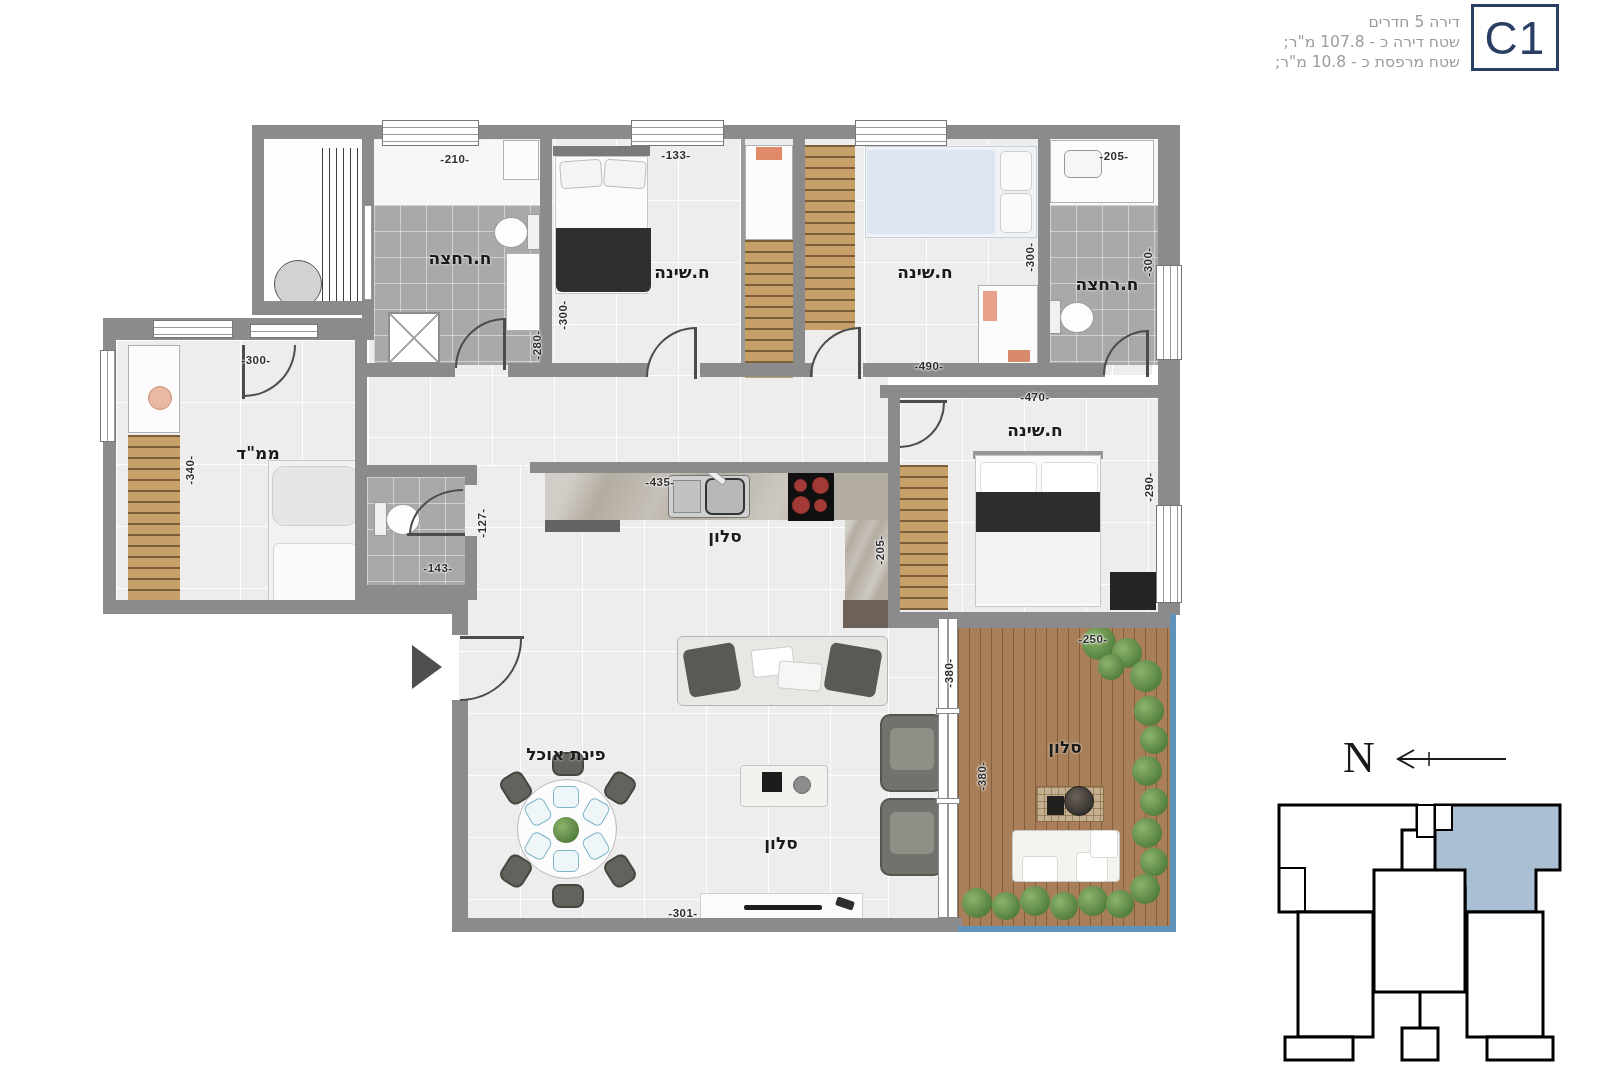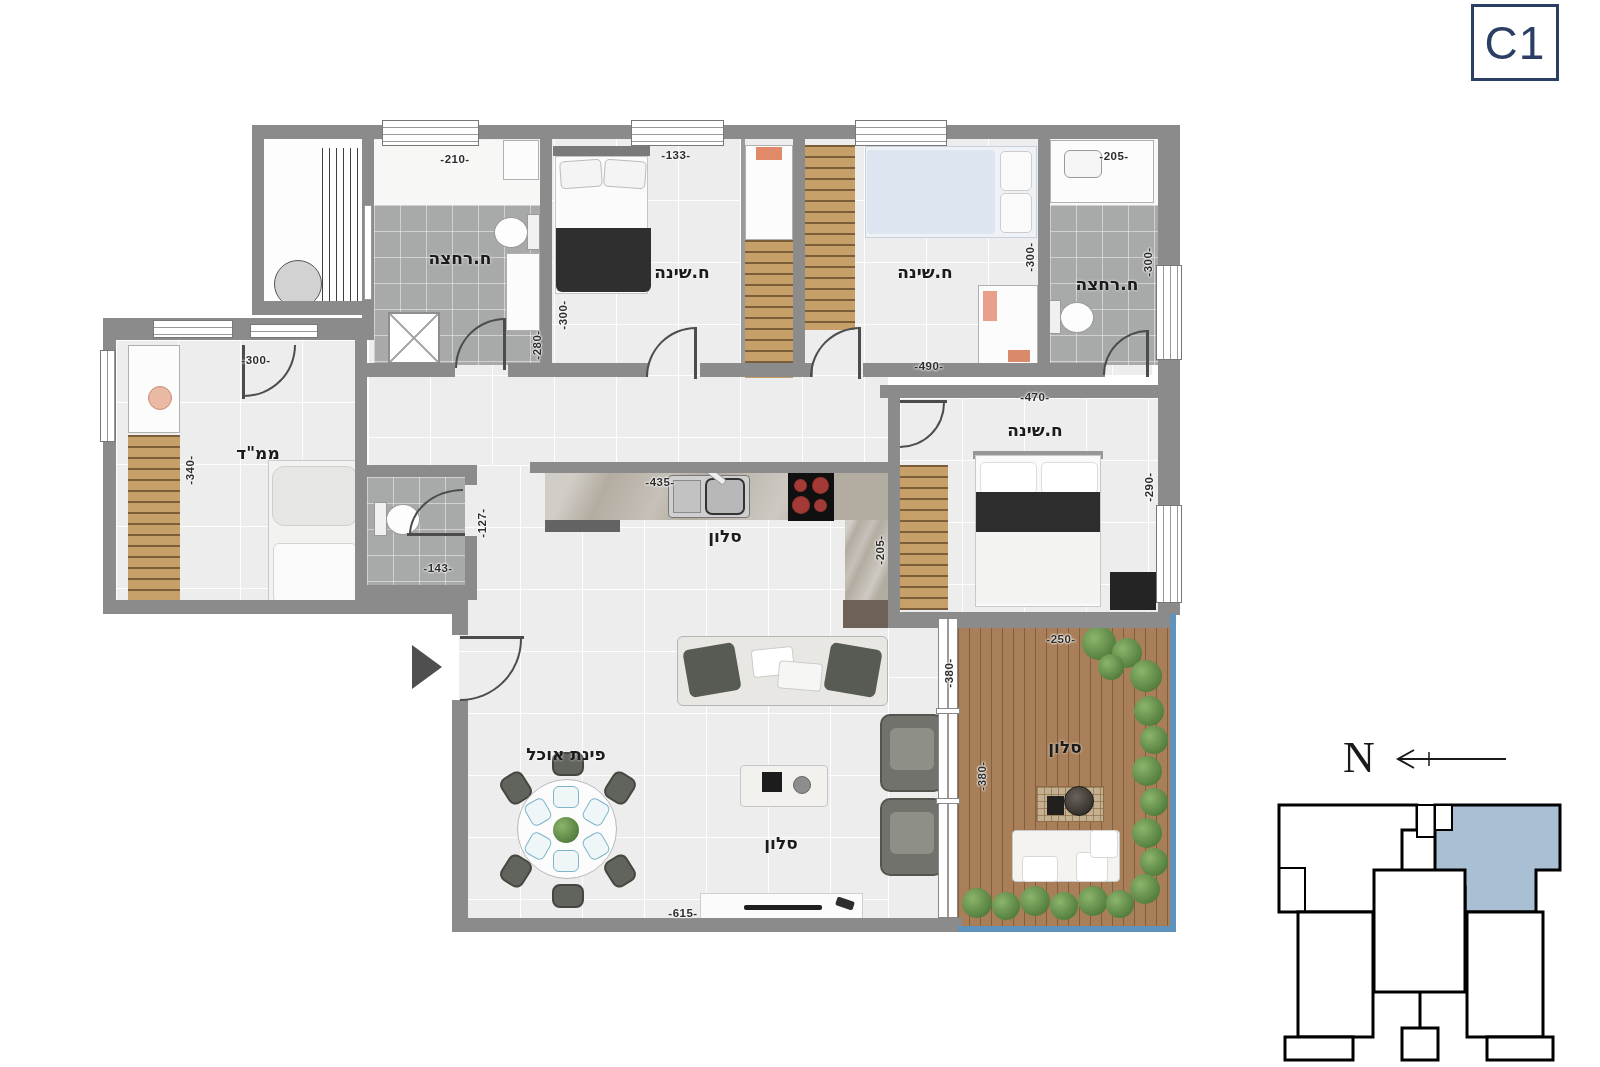--- a/index.html
+++ b/index.html
@@ -38,21 +38,21 @@
   .tank{position:absolute;background:#f0f0f0;border:1.5px solid #9a9a9a;box-sizing:border-box}
   .vanity{position:absolute;background:#fcfcfc;border:1px solid #b0b0b0;box-sizing:border-box}
   .counter{position:absolute;background:#b3aca1;
        background-image:linear-gradient(115deg,rgba(255,255,255,.4) 8%,transparent 18%,rgba(255,255,255,.25) 34%,transparent 44%,rgba(255,255,255,.35) 68%,transparent 80%)}
   .shower{position:absolute;box-sizing:border-box;border:2px solid #8e8e8e;
        background:linear-gradient(45deg,transparent 48.5%,#aaa 48.5%,#aaa 51.5%,transparent 51.5%),
                   linear-gradient(135deg,transparent 48.5%,#aaa 48.5%,#aaa 51.5%,transparent 51.5%),#fff}
   .chair{position:absolute;background:#61635d;border:2px solid #44463f;border-radius:8px;box-sizing:border-box}
   .header-lines{position:absolute;right:140px;top:12px;text-align:right;direction:rtl;
        color:#9c9c9c;font-size:15.5px;line-height:20px}
-  .c1box{position:absolute;left:1471px;top:4px;width:88px;height:77px;border:3px solid #2a3f63;
+  .c1box{position:absolute;left:1471px;top:4px;width:88px;height:67px;border:3px solid #2a3f63;
        box-sizing:border-box;display:flex;align-items:center;justify-content:center;
        font-size:46px;color:#2a3f63;letter-spacing:1px;font-family:"Liberation Sans",sans-serif}
 </style>
 </head>
 <body>
 
 <div class="stage">
 
   <div class="tile" style="left:368px;top:138px;width:784px;height:237px"></div>
   <div class="tile" style="left:368px;top:375px;width:520px;height:90px"></div>
@@ -273,25 +273,30 @@
   <div class="dimv" style="left:1030px;top:257px">-300-</div>
   <div class="dimv" style="left:1148px;top:262px">-300-</div>
   <div class="dim" style="left:256px;top:360px">-300-</div>
   <div class="dimv" style="left:190px;top:470px">-340-</div>
   <div class="dim" style="left:438px;top:568px">-143-</div>
   <div class="dimv" style="left:482px;top:523px">-127-</div>
   <div class="dim" style="left:660px;top:482px">-435-</div>
   <div class="dimv" style="left:880px;top:550px">-205-</div>
   <div class="dim" style="left:1035px;top:397px">-470-</div>
   <div class="dimv" style="left:1149px;top:487px">-290-</div>
-  <div class="dim" style="left:683px;top:913px">-615-</div>
+  <div class="dim" style="left:683px;top:913px">-301-</div>
   <div class="dimv" style="left:949px;top:673px">-380-</div>
-  <div class="dim" style="left:1061px;top:639px">-250-</div>
+  <div class="dim" style="left:1093px;top:639px">-250-</div>
   <div class="dimv" style="left:982px;top:776px">-380-</div>
 
+  <div class="header-lines">
+    <div>דירה 5 חדרים</div>
+    <div>שטח דירה כ - 107.8 מ"ר;</div>
+    <div>שטח מרפסת כ - 10.8 מ"ר;</div>
+  </div>
   <div class="c1box">
     <span>C1</span>
   </div>
 
   <svg class="abs" style="left:1325px;top:722px" width="200" height="62" viewBox="0 0 200 62">
     <text x="18" y="50" font-size="44" font-family="Liberation Serif, DejaVu Serif, serif" fill="#1a1a1a"><tspan>N</tspan></text>
     <line x1="73" y1="37" x2="181" y2="37" stroke="#1a1a1a" stroke-width="2"></line>
     <polyline points="89,28 73,37 89,46" fill="none" stroke="#1a1a1a" stroke-width="2"></polyline>
     <line x1="104" y1="30" x2="104" y2="44" stroke="#1a1a1a" stroke-width="1.5"></line>
   </svg>

